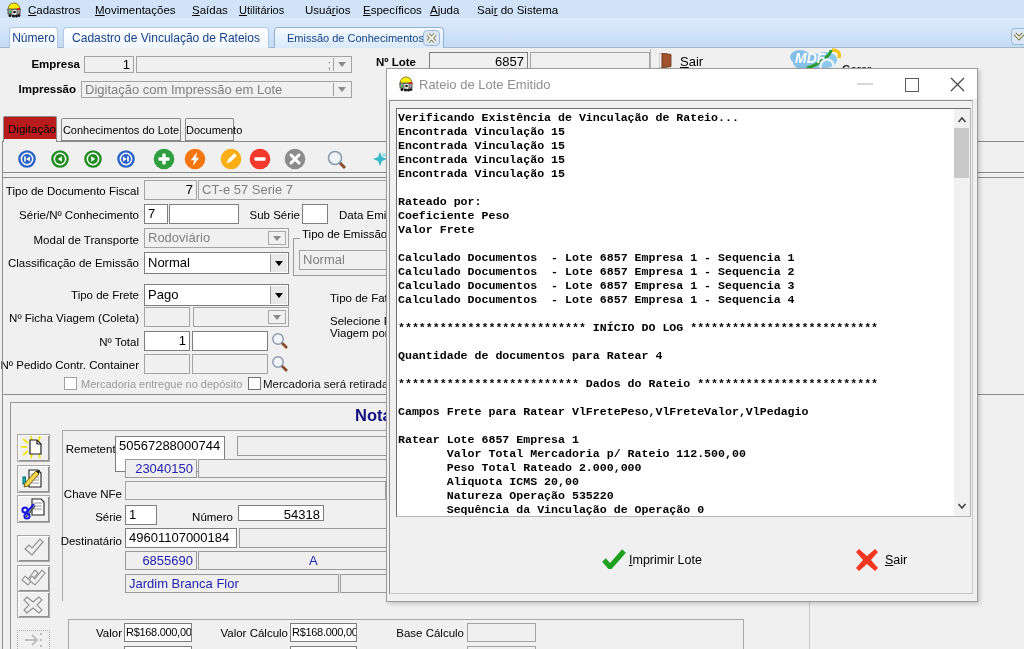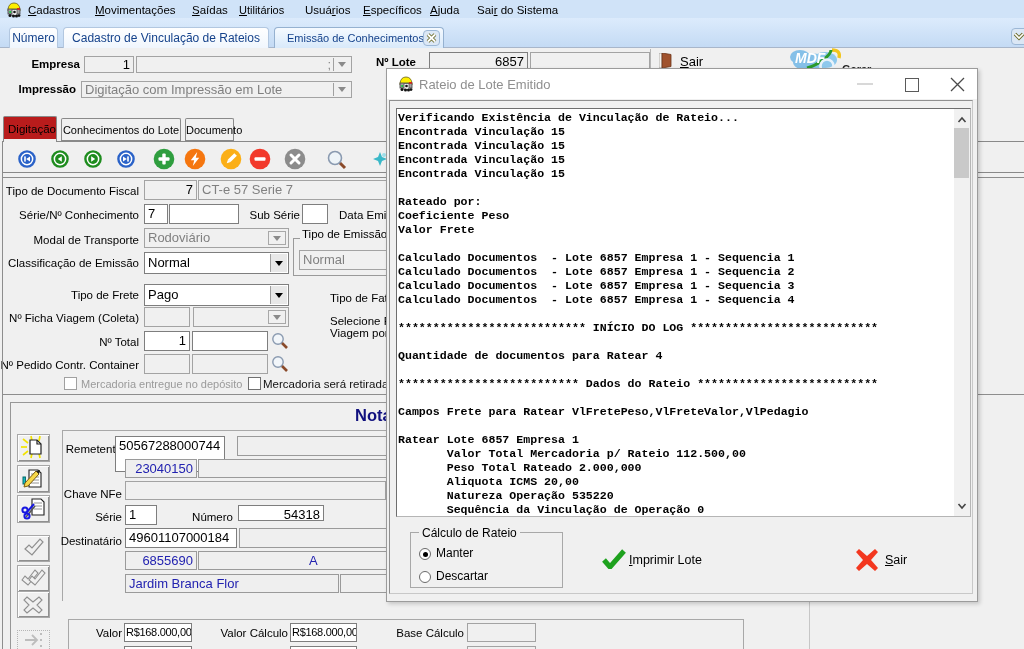--- a/index.html
+++ b/index.html
@@ -456,29 +456,20 @@
       </div>
       <div class="abs" style="left:0;top:19px;width:15px;height:50px;background:#c9c9c9"></div>
       <div class="abs" style="left:0;bottom:0;width:16px;height:18px;background:#f1f1f1">
         <svg width="16" height="18">
             <path d="M4.5 6 L8 10 L11.5 6" fill="none" stroke="#444" stroke-width="1.6"></path>
           </svg>
       </div>
     </div>
   </div>
 
-  <div class="abs" style="left:23px;top:463px;width:153px;height:56px;border:1px solid #a8a8a8;box-sizing:border-box">
-    <div class="abs" style="left:8px;top:-7px;background:#f0f0f0;padding:0 3px;font-size:12px">Cálculo de Rateio</div>
-    <div class="abs" style="left:8px;top:15px;width:10px;height:10px;border:1px solid #6a6a6a;border-radius:50%;background:#fff">
-      <div class="abs" style="left:2.5px;top:2.5px;width:5px;height:5px;background:#000;border-radius:50%"></div>
-    </div>
-    <div class="abs" style="left:25px;top:13px;font-size:12px">Manter</div>
-    <div class="abs" style="left:8px;top:38px;width:10px;height:10px;border:1px solid #6a6a6a;border-radius:50%;background:#fff"></div>
-    <div class="abs" style="left:25px;top:36px;font-size:12px">Descartar</div>
-  </div>
   <div class="abs" style="left:215px;top:480px;width:24px;height:20px">
     <svg width="24" height="20" viewBox="0 0 24 20">
         <path d="M2 11 L8 18 L22 2" fill="none" stroke="#1ea11e" stroke-width="5"></path>
       </svg>
   </div>
   <div class="abs" style="left:242px;top:484px;font-size:12.5px"><u>I</u>mprimir Lote</div>
   <div class="abs" style="left:468px;top:479px;width:24px;height:24px">
     <svg width="24" height="24" viewBox="0 0 24 24">
       <path d="M4 1 L12 8 L20 1 L23 4 L16 12 L23 20 L20 23 L12 16 L4 23 L1 20 L8 12 L1 4 Z" fill="#f3371f"></path>
     </svg>

